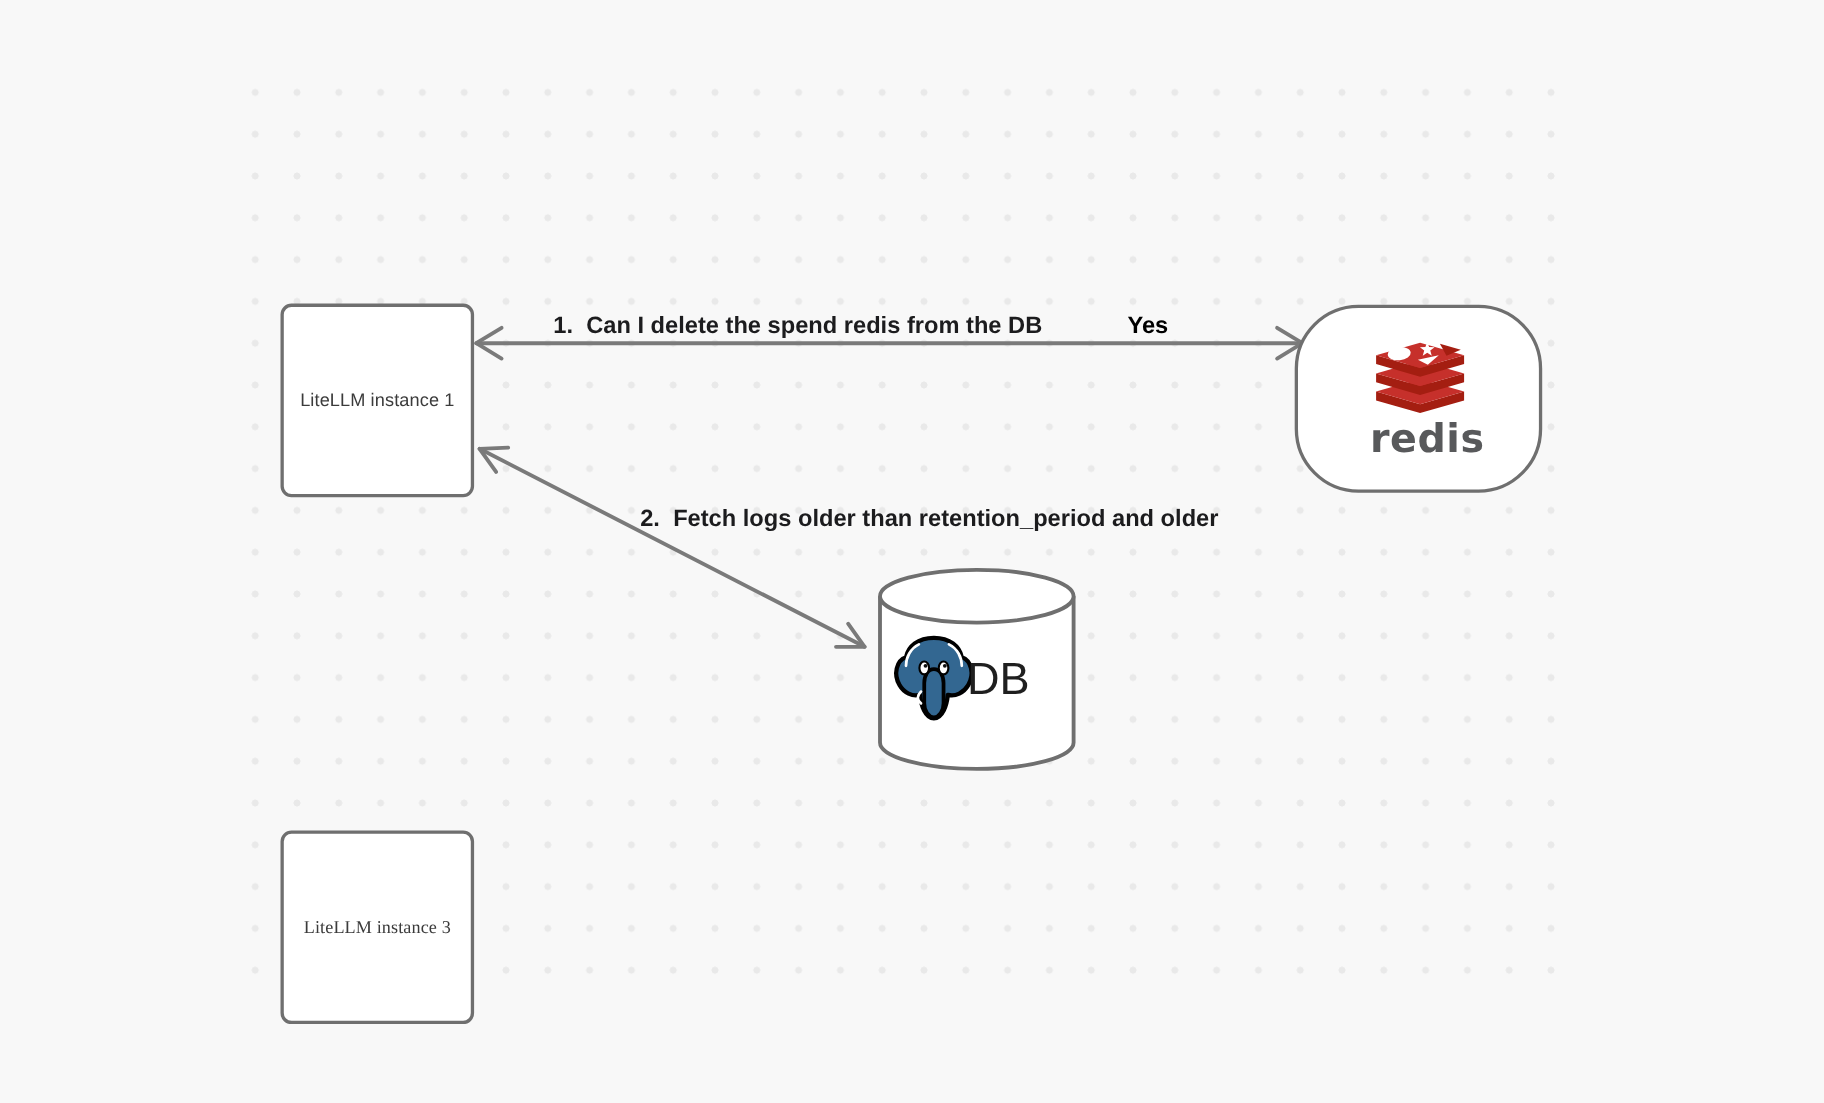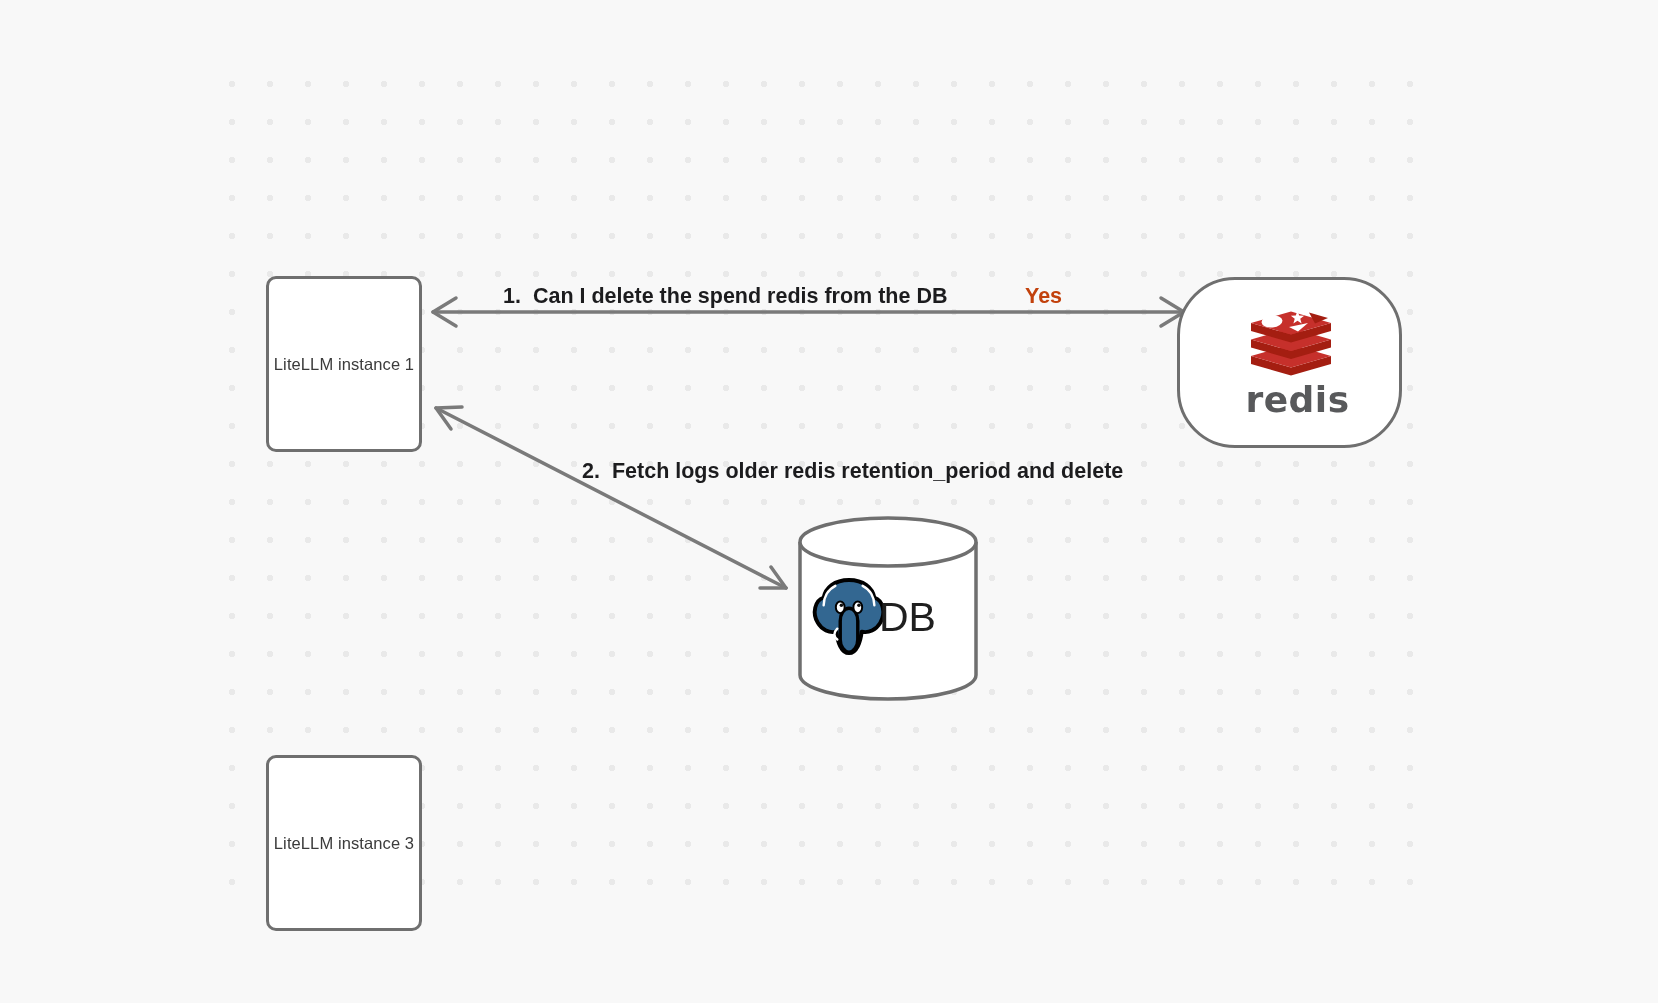--- a/index.html
+++ b/index.html
@@ -9,31 +9,31 @@
     background:#f8f8f8;
     overflow:hidden;
     font-family:"Liberation Sans",sans-serif;
   }
   #dot-grid{
     position:absolute;left:213px;top:65px;width:1216px;height:836px;
     background-image:radial-gradient(circle,#e9e9e9 3px,rgba(0,0,0,0) 3.4px);
     background-size:38px 38px;
   }
   .instance-box{
-    position:absolute;left:266px;width:156px;height:176px;
+    position:absolute;left:255px;width:176px;height:176px;
     background:#ffffff;border:3.5px solid #6f6f6f;border-radius:10px;
     box-sizing:border-box;
     display:flex;align-items:center;justify-content:center;
   }
   .instance-box .box-label{
     font-size:16.5px;color:#3b3b3b;letter-spacing:.1px;white-space:nowrap;
   }
   #box-1{top:276px;}
   #box-2{top:517px;}
-  #box-3{top:755px;}
+  #box-3{top:755px;font-family:Liberation Serif, serif;}
   #redis-node{
     position:absolute;left:1177px;top:277px;width:225px;height:171px;
     background:#ffffff;border:3.5px solid #6f6f6f;border-radius:58px;
     box-sizing:border-box;
   }
   #redis-logo{position:absolute;left:69px;top:30px;}
   #redis-wordmark{
     position:absolute;left:0;right:0;top:102px;text-align:center;
     font-family:"DejaVu Sans",sans-serif;font-weight:700;font-size:36px;
     line-height:1;color:#58595b;letter-spacing:0.5px;margin-left:16px;
@@ -45,21 +45,21 @@
     position:absolute;left:83px;top:83px;
     font-size:41px;line-height:1;font-weight:400;color:#1f1f1f;white-space:nowrap;
   }
   #arrow-layer{position:absolute;left:0;top:0;}
   .edge-label{
     position:absolute;display:inline-flex;column-gap:12px;
     font-weight:700;font-size:21.5px;line-height:1;color:#1c1c1e;white-space:nowrap;
   }
   #edge-1-label{left:503px;top:286px;}
   #edge-1-reply{left:1025px;top:286px;position:absolute;
-    font-weight:700;font-size:21.5px;line-height:1;color:#c2410c;}
+    font-weight:700;font-size:21.5px;line-height:1;color:#000000;}
   #edge-2-label{left:582px;top:461px;}
 </style>
 </head>
 <body>
 
 <div id="canvas">
 
   <div id="dot-grid"></div>
 
   <svg id="arrow-layer" width="1658" height="1003" viewBox="0 0 1658 1003">
@@ -120,16 +120,16 @@
     <div id="db-label">DB</div>
   </div>
 
   <div class="edge-label" id="edge-1-label">
     <span>1.</span>
     <span>Can I delete the spend redis from the DB</span>
   </div>
   <div id="edge-1-reply">Yes</div>
   <div class="edge-label" id="edge-2-label">
     <span>2.</span>
-    <span>Fetch logs older redis retention_period and delete</span>
+    <span>Fetch logs older than retention_period and older</span>
   </div>
 
 </div>
 
 </body></html>

